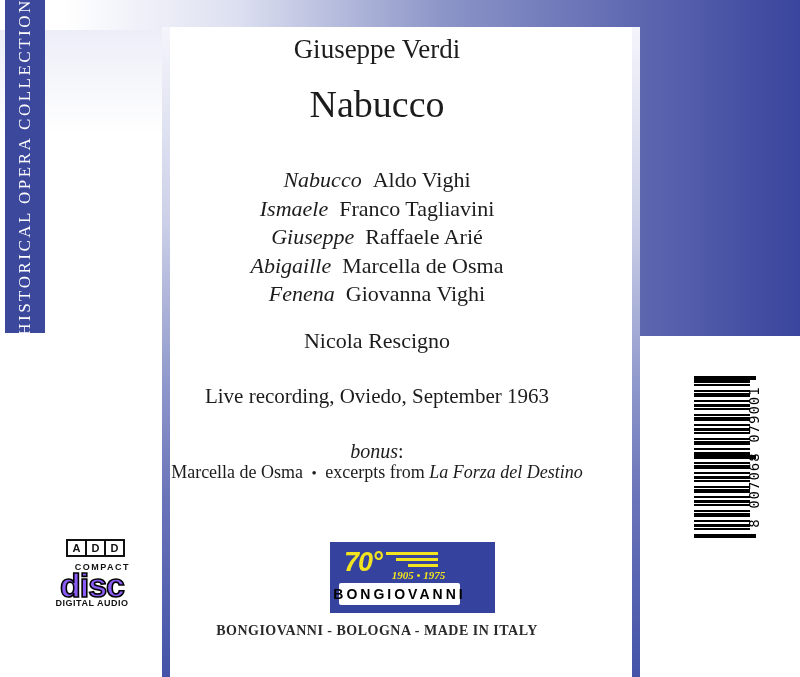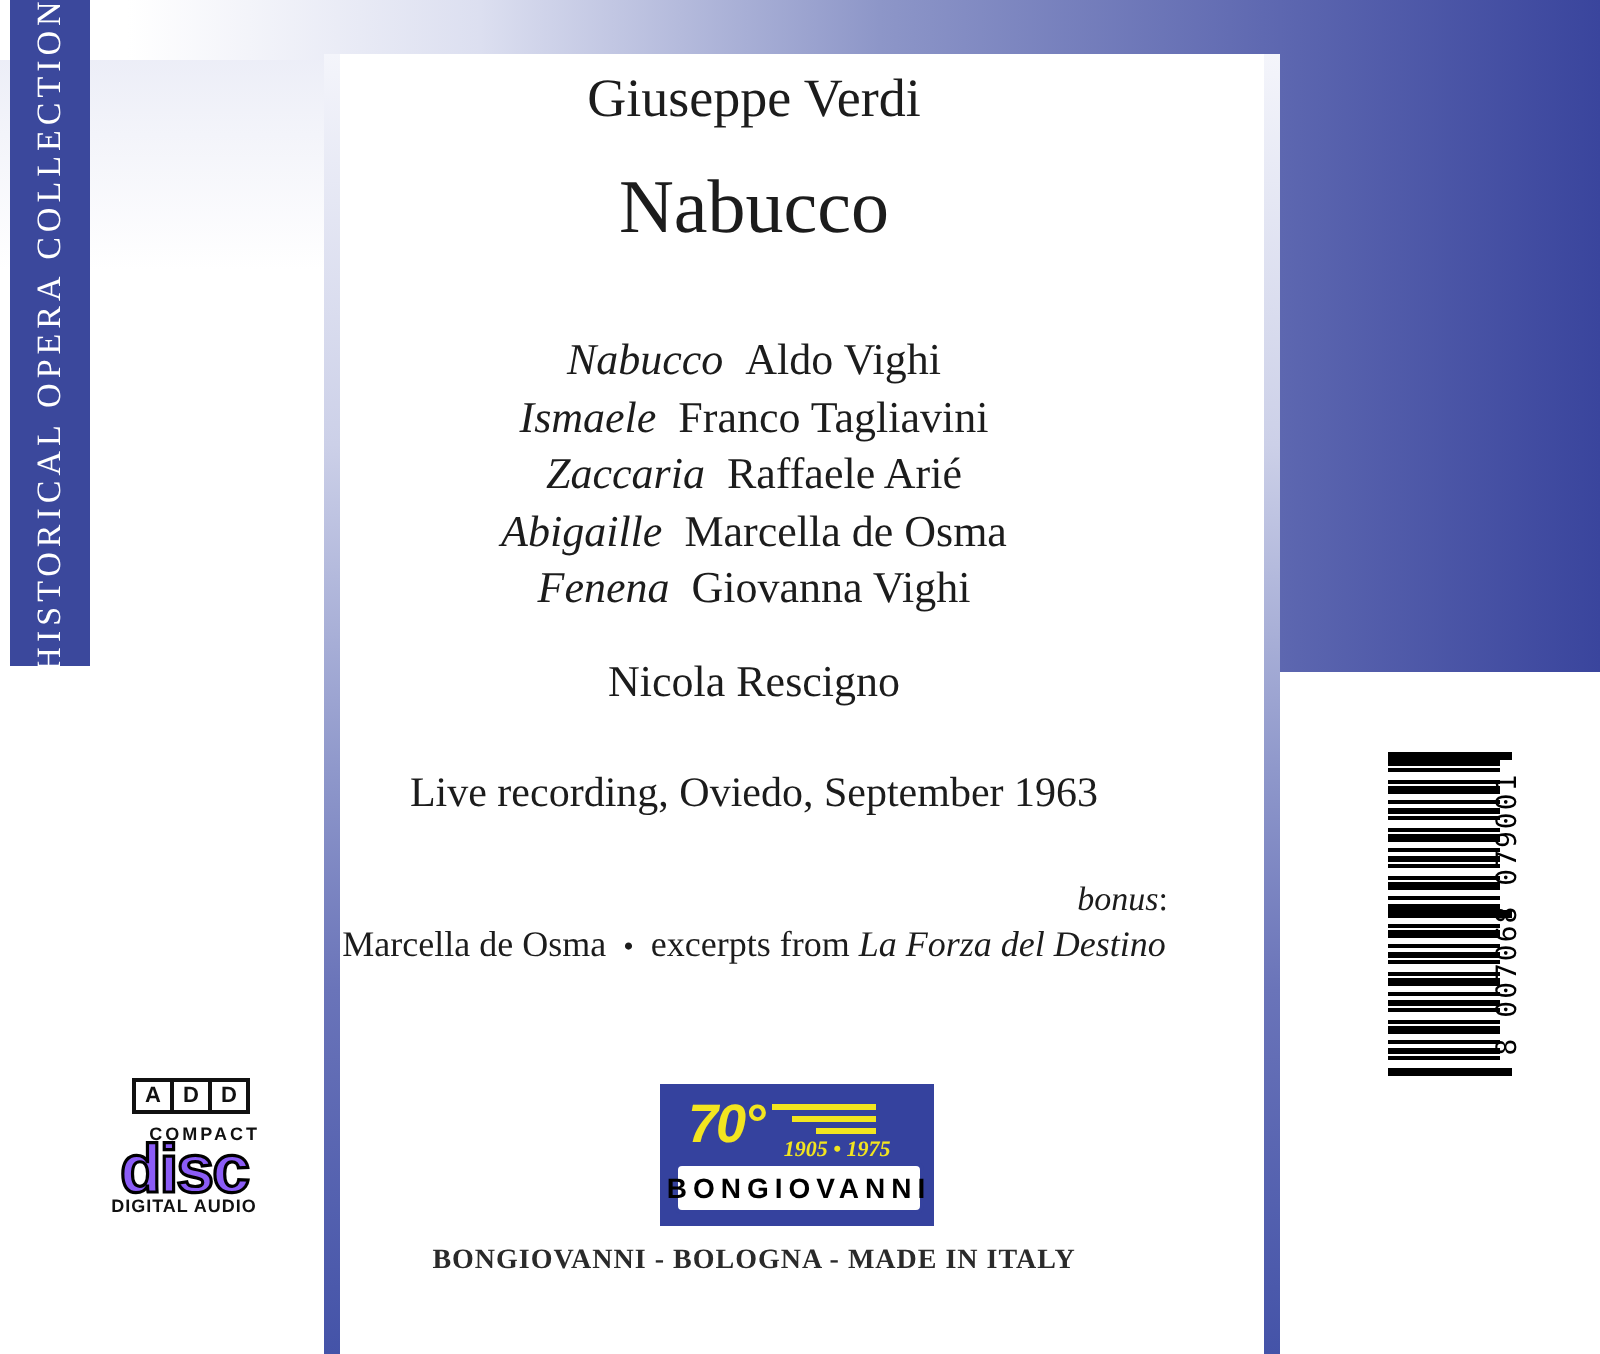--- a/index.html
+++ b/index.html
@@ -29,40 +29,40 @@
   .sidebar span{display:inline-block;white-space:nowrap;transform:rotate(-90deg);
     color:#ffffff;font-size:17px;letter-spacing:2.5px;font-family:"Liberation Serif",serif;}
   
   .row{position:absolute;left:170px;width:414px;text-align:center;}
   .composer{top:34px;font-size:27px;}
   .title{top:82px;font-size:38px;}
   .cast{top:166px;font-size:22px;line-height:28.5px;}
   .cast .role{font-style:italic;margin-right:11px;}
   .conductor{top:328px;font-size:22px;}
   .recording{top:384px;font-size:21px;}
-  .bonus-label{top:440px;font-size:17px;text-align:right;}
+  .bonus-label{top:440px;font-size:20px;}
   .bonus-label .it{font-style:italic;}
   .bonus-line{top:462px;font-size:18px;}
   .bonus-line .it{font-style:italic;}
   .bullet{font-size:15px;padding:0 4px;}
   .footer-line{top:623px;font-size:14px;letter-spacing:0.5px;color:#2a2a2a;font-weight:bold;}
   
   .add-logo{position:absolute;left:66px;top:539px;display:flex;}
   .add-logo b{display:flex;align-items:center;justify-content:center;
     width:17px;height:14px;border:2px solid #111;margin-right:-2px;
     font-family:"Liberation Sans",sans-serif;font-size:11px;font-weight:bold;color:#111;background:#fff;}
   
   .cd-logo{position:absolute;left:52px;top:562px;width:80px;text-align:center;
     font-family:"Liberation Sans",sans-serif;color:#111;}
   .cd-top{font-size:9px;font-weight:bold;letter-spacing:1.5px;text-align:right;padding-right:2px;}
   .cd-main{font-size:34px;font-weight:bold;line-height:26px;letter-spacing:-1px;
     color:#8b5cf6;-webkit-text-stroke:1.6px #000;}
   .cd-bottom{font-size:9px;font-weight:bold;letter-spacing:0.5px;}
   
-  .bon-box{position:absolute;left:330px;top:542px;width:137px;height:71px;background:#35429e;}
+  .bon-box{position:absolute;left:330px;top:542px;width:165px;height:71px;background:#35429e;}
   .bon-top{position:absolute;left:14px;top:7px;display:flex;color:#f2e51f;}
   .bon-70{font-family:"Liberation Sans",sans-serif;font-weight:bold;font-style:italic;
     font-size:27px;line-height:27px;letter-spacing:-1px;}
   .bon-right{margin-left:4px;display:flex;flex-direction:column;justify-content:flex-start;}
   .speed{height:3px;background:#f2e51f;margin-top:3px;}
   .s1{width:52px;}.s2{width:42px;margin-left:10px;}.s3{width:30px;margin-left:22px;}
   .bon-years{font-family:"Liberation Serif",serif;font-style:italic;font-weight:bold;
     font-size:11px;margin-top:2px;margin-left:6px;}
   .bon-pill{position:absolute;left:7px;top:39px;width:121px;height:22px;background:#ffffff;
     border:2px solid #35429e;border-radius:4px;display:flex;align-items:center;justify-content:center;}
@@ -100,21 +100,21 @@
   <div class="row title">Nabucco</div>
 
   <div class="row cast">
     <div>
       <span class="role">Nabucco</span><span>Aldo Vighi</span>
     </div>
     <div>
       <span class="role">Ismaele</span><span>Franco Tagliavini</span>
     </div>
     <div>
-      <span class="role">Zaccaria</span><span>Raffaele Arié</span>
+      <span class="role">Giuseppe</span><span>Raffaele Arié</span>
     </div>
     <div>
       <span class="role">Abigaille</span><span>Marcella de Osma</span>
     </div>
     <div>
       <span class="role">Fenena</span><span>Giovanna Vighi</span>
     </div>
   </div>
 
   <div class="row conductor">Nicola Rescigno</div>

